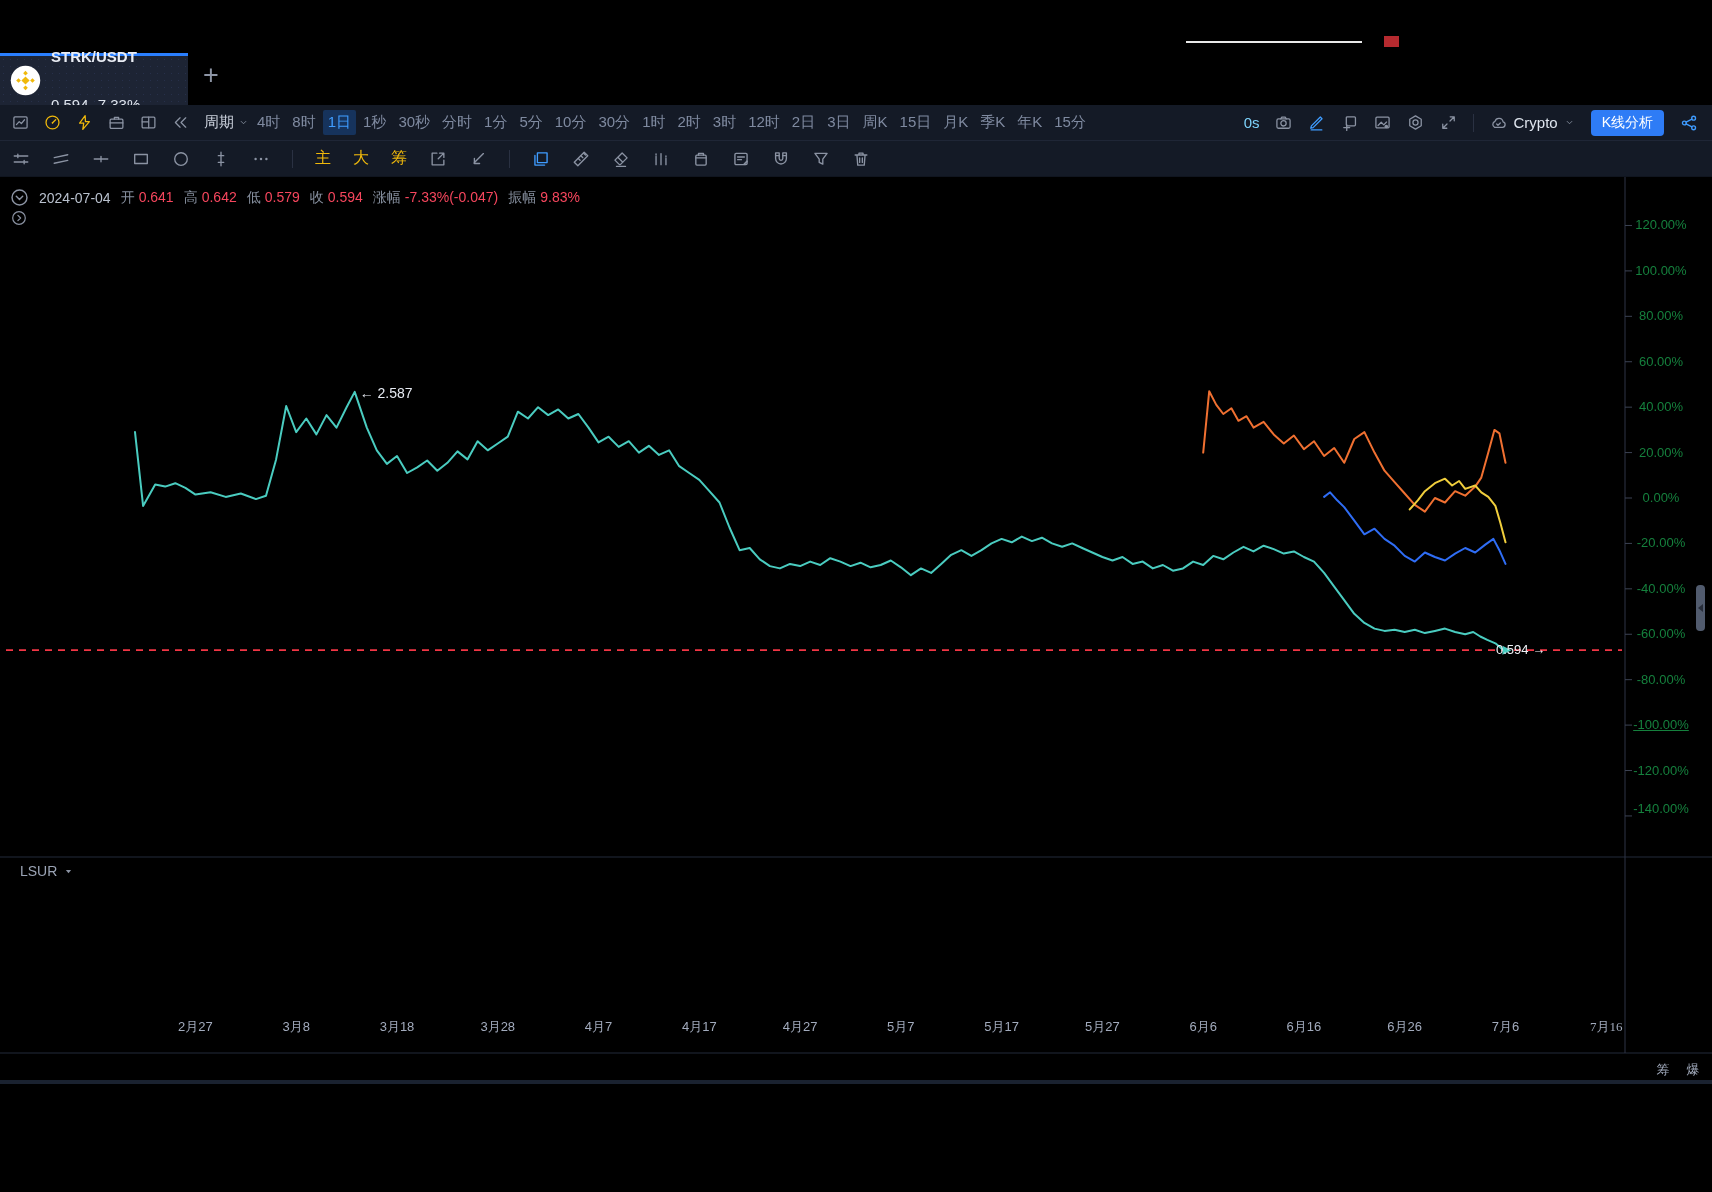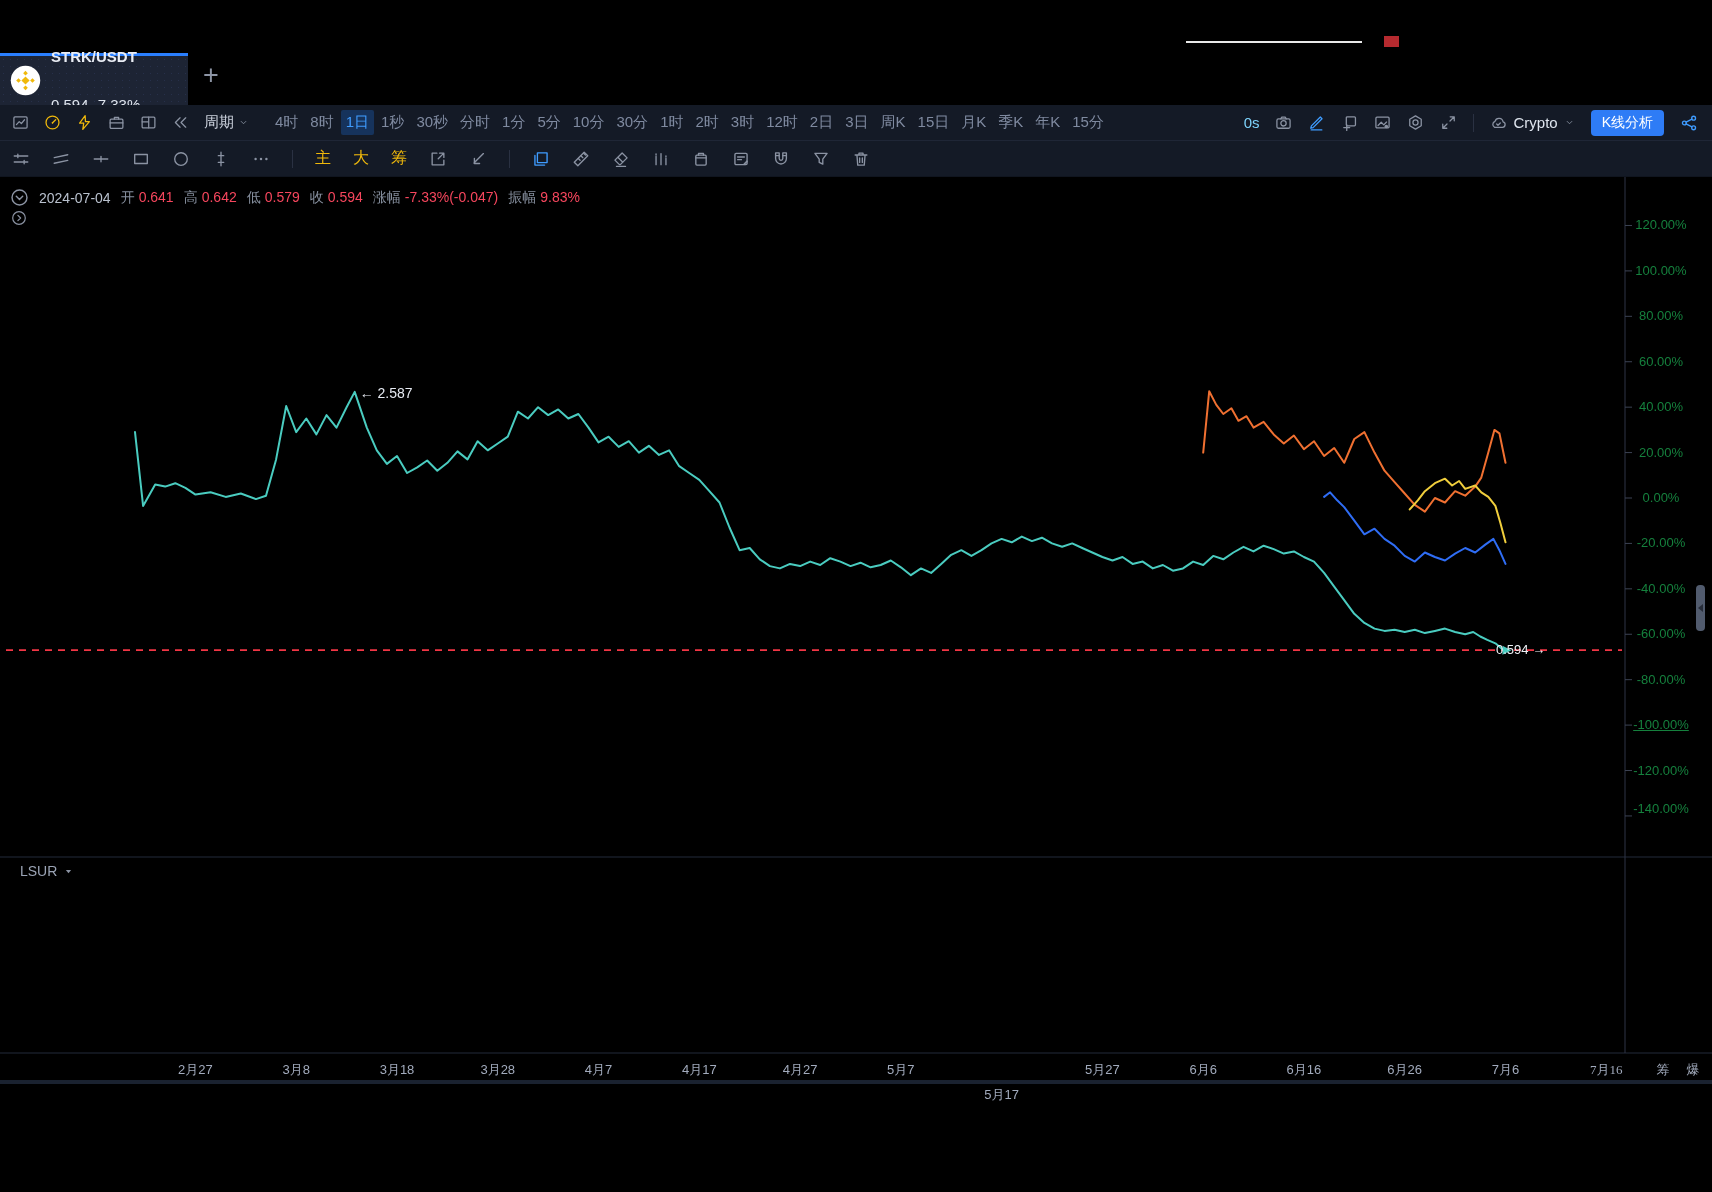--- a/index.html
+++ b/index.html
@@ -26,21 +26,21 @@
             border-bottom:1px solid #10151f;box-sizing:border-box;display:flex;align-items:center;
             gap:22px;padding-left:12px;}
   .tb-group{display:flex;align-items:center;gap:15px;padding-left:12px;}
   .icon{display:inline-flex;width:17px;height:17px;color:#8b93a3;flex:none;}
   .icon svg{width:100%;height:100%;}
   .icon.gold{color:#f0b90b;}
   .icon.blue{color:#3f9cff;}
   .icon.sm{width:11px;height:11px;}
   .icon.big{width:18px;height:18px;}
   .period{margin-left:15px;display:flex;align-items:center;gap:4px;color:#ccd2dd;font-size:15px;cursor:pointer;}
-  .tf-list{display:flex;align-items:flex-end;margin-left:20px;}
+  .tf-list{display:flex;align-items:flex-end;margin-left:2px;}
   .tf{padding:3px 5px;margin:0 1px;color:#7f8aa0;font-size:15px;cursor:pointer;border-radius:2px;white-space:nowrap;}
   .tf.active{background:#16335c;color:#3f9cff;}
   .tb-right{margin-left:auto;display:flex;align-items:center;gap:16px;padding-right:14px;}
   .countdown{color:#7dd3fc;font-size:15px;}
   .vdiv{width:1px;height:18px;background:#2a3142;}
   .crypto{display:flex;align-items:center;gap:6px;color:#dfe5ee;font-size:15px;cursor:pointer;}
   .kline-btn{background:#2e7cf6;color:#fff;font-size:14px;padding:4px 11px;border-radius:4px;border:none;cursor:pointer;}
   .gold-txt{color:#f0b90b;font-size:16px;cursor:pointer;}
 
   
@@ -48,21 +48,21 @@
   #plot{position:absolute;left:0;top:0;}
   .ohlc{position:absolute;left:10px;top:11px;display:flex;align-items:center;gap:10px;font-size:14px;white-space:nowrap;}
   .ohlc .lab{color:#868f9e;}
   .ohlc .val{color:#f6465d;}
   .ohlc .odate{color:#b9c1ce;}
   .pair{display:flex;gap:4px;}
   .row2-toggle{position:absolute;left:11px;top:33px;width:16px;height:16px;}
   .peak-label{position:absolute;left:357px;top:381px;color:#e6eaf2;font-size:14px;}
   .last-label{position:absolute;left:1496px;top:465px;color:#eef1f6;font-size:13px;}
   .y-lab{position:absolute;left:1628px;width:66px;text-align:center;color:#15803d;font-size:13px;}
-  .x-lab{position:absolute;transform:translateX(-50%);color:#a2abbd;font-size:13px;top:884px;white-space:nowrap;}
+  .x-lab{position:absolute;transform:translateX(-50%);color:#a2abbd;font-size:13px;top:841px;white-space:nowrap;}
   .corner-btn{position:absolute;transform:translateX(-50%);color:#a2abbd;font-size:13px;top:884px;cursor:pointer;}
   .lsur{position:absolute;left:20px;top:686px;display:flex;align-items:center;gap:6px;color:#9aa3b4;font-size:14px;cursor:pointer;}
   .bottom-edge{position:absolute;left:0;top:903px;width:100%;height:4px;background:#1a2230;}
   .scroll-thumb{position:absolute;left:1696px;top:585px;width:9px;height:46px;background:#515b6e;border-radius:4px;cursor:pointer;display:flex;align-items:center;justify-content:center;}
   .scroll-thumb:before{content:"";width:0;height:0;border-top:4px solid transparent;border-bottom:4px solid transparent;border-right:5px solid #272d3a;margin-right:1px;}
 </style>
 </head>
 <body>
 
 <div id="screen">
@@ -425,21 +425,21 @@
       </div>
     <div id="x-labels">
         <span class="x-lab" style="left: 195.462px;">2月27</span>
         <span class="x-lab" style="left: 296.232px;">3月8</span>
         <span class="x-lab" style="left: 397.002px;">3月18</span>
         <span class="x-lab" style="left: 497.772px;">3月28</span>
         <span class="x-lab" style="left: 598.542px;">4月7</span>
         <span class="x-lab" style="left: 699.312px;">4月17</span>
         <span class="x-lab" style="left: 800.082px;">4月27</span>
         <span class="x-lab" style="left: 900.852px;">5月7</span>
-        <span class="x-lab" style="left: 1001.62px; margin-top: 25px;">5月17</span>
+        <span class="x-lab" style="left: 1001.62px;">5月17</span>
         <span class="x-lab" style="left: 1102.39px;">5月27</span>
         <span class="x-lab" style="left: 1203.16px;">6月6</span>
         <span class="x-lab" style="left: 1303.93px;">6月16</span>
         <span class="x-lab" style="left: 1404.7px;">6月26</span>
         <span class="x-lab" style="left: 1505.47px;">7月6</span>
         <span class="x-lab" style="left: 1606.24px; font-family: Liberation Serif, serif;">7月16</span>
         <span class="corner-btn" style="left: 1663px;">筹</span>
         <span class="corner-btn" style="left: 1693px;">爆</span>
       </div>
 

